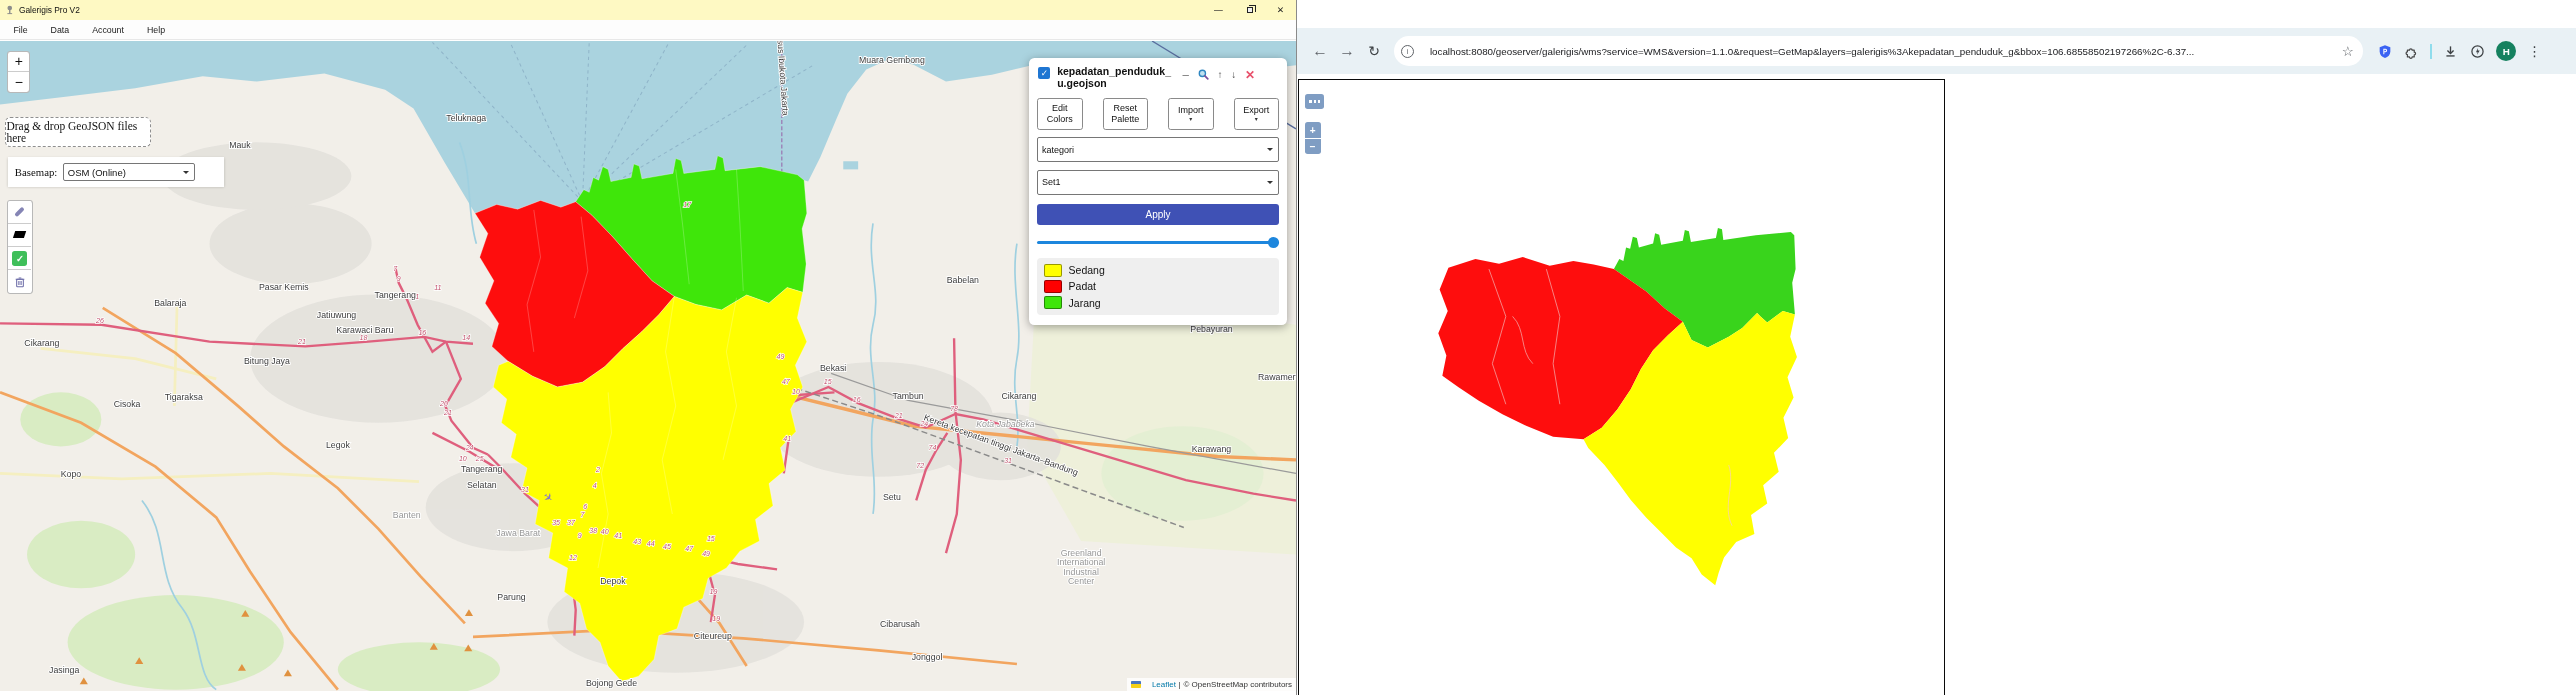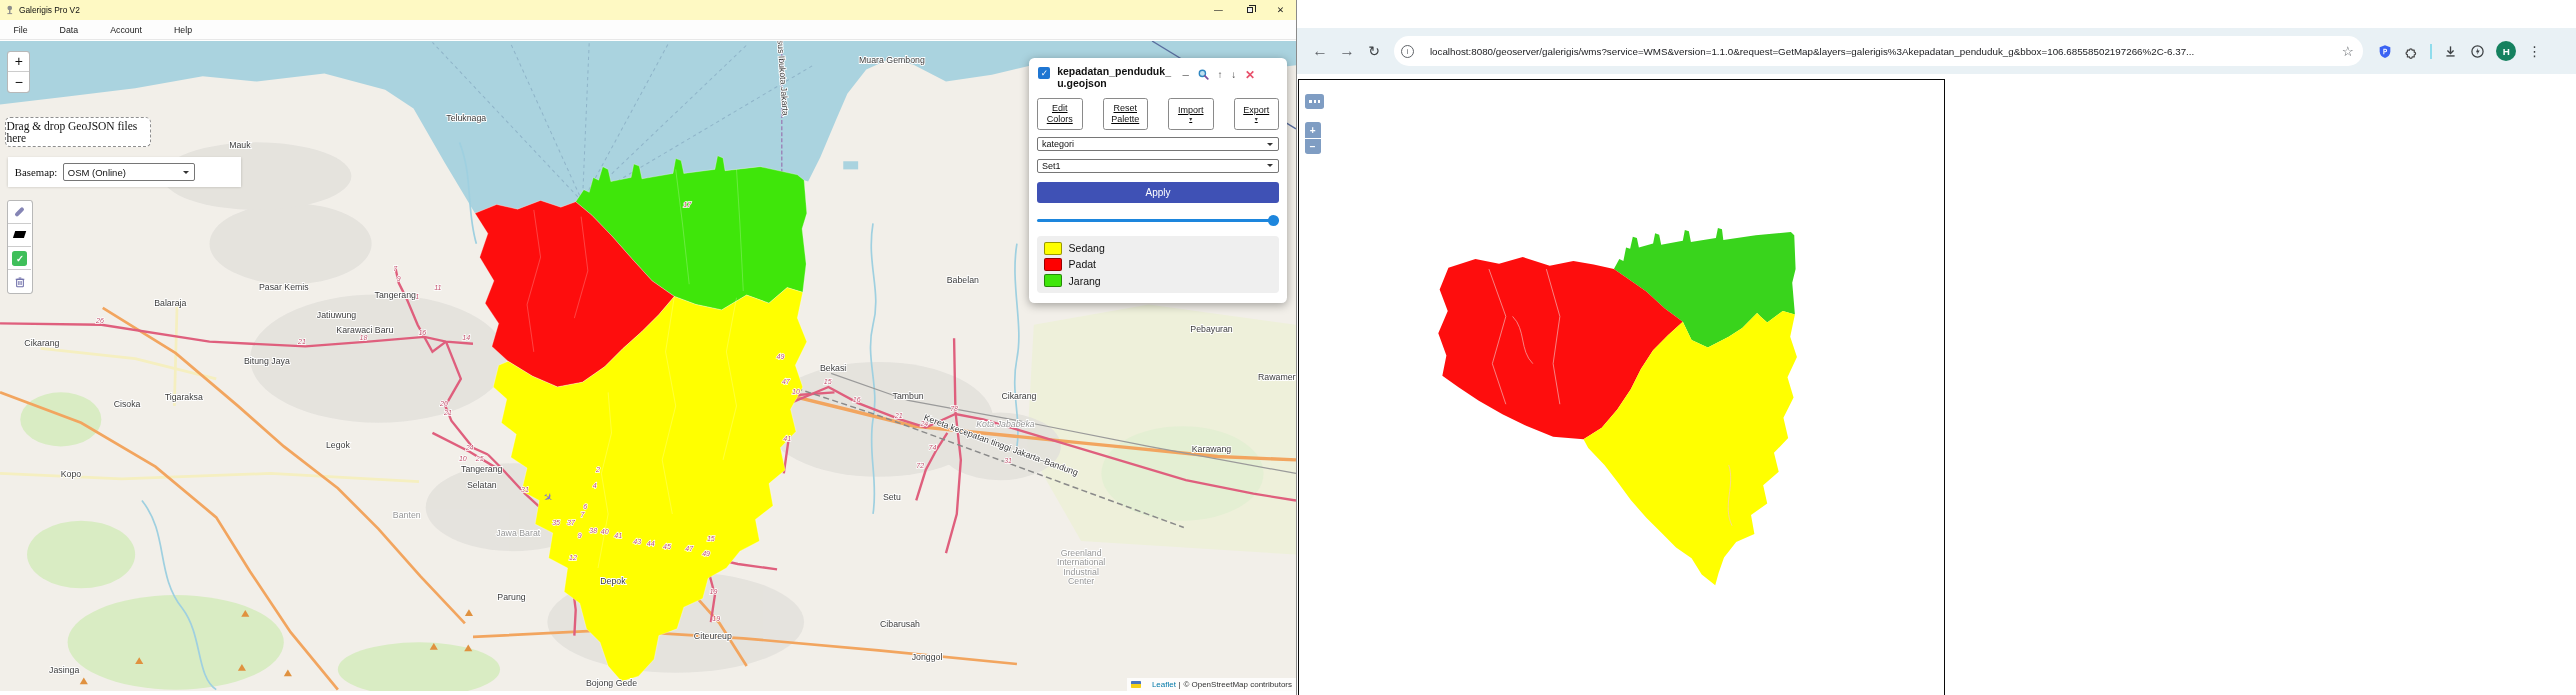--- a/index.html
+++ b/index.html
@@ -8,36 +8,36 @@
 
   
   #left-window { position:absolute; left:0; top:0; width:1296px; height:696px; background:#fff; }
   .titlebar { position:relative; height:20px; background:#fef9c3; display:flex; align-items:center; }
   .app-icon { margin:0 4px 0 5.4px; display:flex; }
   .app-title { font-size:8.4px; color:#111; }
   .win-controls { position:absolute; right:0; top:0; height:20px; display:flex; }
   .win-btn { width:31px; height:20px; display:flex; align-items:center; justify-content:center; font-size:8.8px; color:#222; }
   .restore-glyph { position:relative; width:6px; height:6px; border:0.9px solid #222; background:#f0f0f0; }
   .restore-glyph::before { content:''; position:absolute; left:1px; top:-3px; width:6px; height:6px; border-top:0.9px solid #222; border-right:0.9px solid #222; }
-  .menubar { height:20px; background:#fdfdfd; display:flex; align-items:center; padding-left:5.4px; gap:16px; border-bottom:0.7px solid #e8e8e8; }
+  .menubar { height:20px; background:#fdfdfd; display:flex; align-items:center; padding-left:5.4px; gap:7px; border-bottom:0.7px solid #e8e8e8; }
   .menu-item { font-size:8.8px; color:#1a1a1a; padding:0 8px; height:20px; display:flex; align-items:center; }
 
   #map-area { position:absolute; left:0; top:41px; width:1296px; height:650px; background:#f2efe9; overflow:hidden; }
   #osm-svg { position:absolute; left:0; top:0; }
   .maplabel { fill:#3c3c3c; stroke:#fff; stroke-width:2.6px; paint-order:stroke; font-size:13px; text-anchor:middle; font-family:"Liberation Sans",sans-serif; }
   .maplabel.gray { fill:#979797; }
   .maplabel.ital { font-style:italic; }
   .roadnum { fill:#c2536e; stroke:#fff; stroke-width:2px; paint-order:stroke; font-size:10.5px; font-style:italic; text-anchor:middle; font-family:"Liberation Sans",sans-serif; }
 
   
   .lf-zoom { position:absolute; left:7.4px; top:9.5px; width:23px; background:#fff; border:1.4px solid rgba(0,0,0,.28); border-radius:3.4px; overflow:hidden; }
   .lf-zoom div { height:20px; display:flex; align-items:center; justify-content:center; font-size:14px; color:#111; }
   .lf-zoom div:first-child { border-bottom:0.7px solid #ccc; }
   .dropzone { position:absolute; left:5.4px; top:76px; width:146px; height:30px; background:#fff; border:1.4px dashed #8f8f8f; border-radius:5.4px; display:flex; align-items:center; justify-content:center; font-family:"Liberation Serif",serif; font-size:11.5px; color:#111; }
-  .basemap-bar { position:absolute; left:8px; top:116px; width:233px; height:30px; background:#fff; border-radius:0; display:flex; align-items:center; padding:0 6.8px; gap:5.4px; box-shadow:0 0.7px 2.7px rgba(0,0,0,.2); }
+  .basemap-bar { position:absolute; left:8px; top:116px; width:216px; height:30px; background:#fff; border-radius:0; display:flex; align-items:center; padding:0 6.8px; gap:5.4px; box-shadow:0 0.7px 2.7px rgba(0,0,0,.2); }
   .basemap-label { font-family:"Liberation Serif",serif; font-size:10.8px; color:#111; }
   .select-box { position:relative; border:0.7px solid #767676; border-radius:2px; background:#fff; font-size:9px; color:#111; display:flex; align-items:center; padding:0 15px 0 4px; }
   .select-box .caret { position:absolute; right:4.7px; top:50%; margin-top:-1.4px; width:0; height:0; border-left:3px solid transparent; border-right:3px solid transparent; border-top:3.4px solid #333; }
   .basemap-select { width:132px; height:18px; font-size:9.5px; }
 
   .drawbar { position:absolute; left:7.4px; top:159px; width:26px; background:#fff; border:1.4px solid rgba(0,0,0,.28); border-radius:3.4px; overflow:hidden; }
   .draw-btn { width:23px; height:23px; display:flex; align-items:center; justify-content:center; border-bottom:0.7px solid #ccc; background:#fff; }
   .draw-btn:last-child { border-bottom:none; }
   .polyline-glyph { width:10.8px; height:4px; background:#8585b5; border-radius:2px; transform:rotate(-45deg); }
   .polygon-glyph { width:10.8px; height:7.4px; background:#000; transform:skewX(-18deg); }
@@ -45,24 +45,24 @@
 
   
   .layer-panel { position:absolute; left:1029px; top:17px; width:258px; background:#fff; border-radius:5.4px; box-shadow:0 2px 9.5px rgba(0,0,0,.35); padding:6.8px 8px 9.5px 8px; }
   .lp-header { display:flex; align-items:flex-start; }
   .lp-check { width:12px; height:12px; background:#1f76d2; border-radius:2px; margin:2.7px 6.8px 0 1.4px; display:flex; align-items:center; justify-content:center; color:#fff; font-size:8.8px; flex:none; }
   .lp-title { font-size:10.5px; font-weight:bold; color:#111; line-height:1.2; width:120px; word-break:break-all; }
   .lp-tools { display:flex; align-items:center; gap:8.8px; margin-left:5.4px; margin-top:4px; }
   .lp-collapse { color:#666; font-size:11.5px; line-height:1; }
   .lp-arrow { color:#444; font-size:10px; line-height:1; }
   .lp-close { color:#e8506b; font-size:12px; font-weight:bold; line-height:1; }
-  .lp-buttons { display:flex; gap:20px; margin-top:8px;text-decoration:underline; }
+  .lp-buttons { display:flex; gap:20px; margin-top:8px; }
   .pbtn { flex:1; min-height:32px; border:0.7px solid #8a8a8a; border-radius:2.7px; background:#fff; display:flex; align-items:center; justify-content:center; text-align:center; font-size:9px; color:#111; padding:2.7px 1.4px; line-height:1.25; }
   .bcaret { display:block; font-size:6px; color:#333; }
-  .lp-select { height:14px; margin-top:7.4px; }
+  .lp-select { height:25px; margin-top:7.4px; }
   .apply-btn { margin-top:8.8px; height:21px; background:#3f51b5; border-radius:3px; color:#fff; font-size:10px; display:flex; align-items:center; justify-content:center; }
   .slider { position:relative; margin-top:12px; height:11.5px; }
   .slider-track { position:absolute; left:0; right:0; top:4px; height:3.4px; background:#1d86dd; border-radius:2px; }
   .slider-thumb { position:absolute; right:0; top:0; width:11.5px; height:11.5px; background:#1d86dd; border-radius:50%; }
   .legend-box { margin-top:9.5px; background:#efefef; border-radius:4px; padding:6px 6.8px; }
   .legend-row { display:flex; align-items:center; gap:6.8px; margin-bottom:3.4px; }
   .legend-row:last-child { margin-bottom:0; }
   .legend-swatch { width:18px; height:13px; border-radius:2px; border:0.7px solid rgba(0,0,0,.4); flex:none; }
   .legend-label { font-size:10.5px; color:#111; }
 

